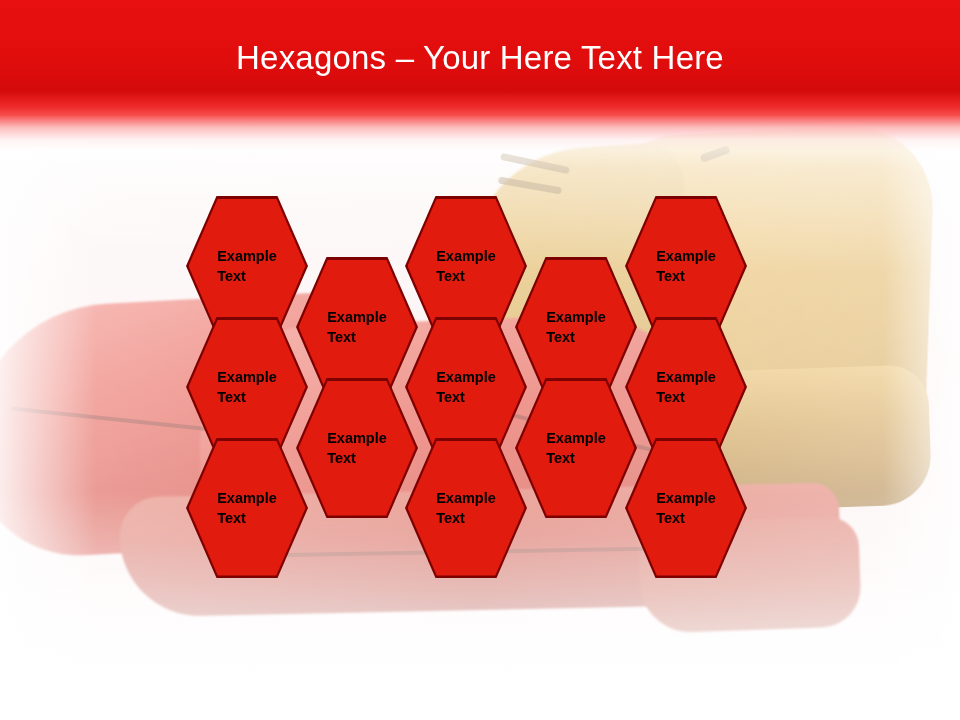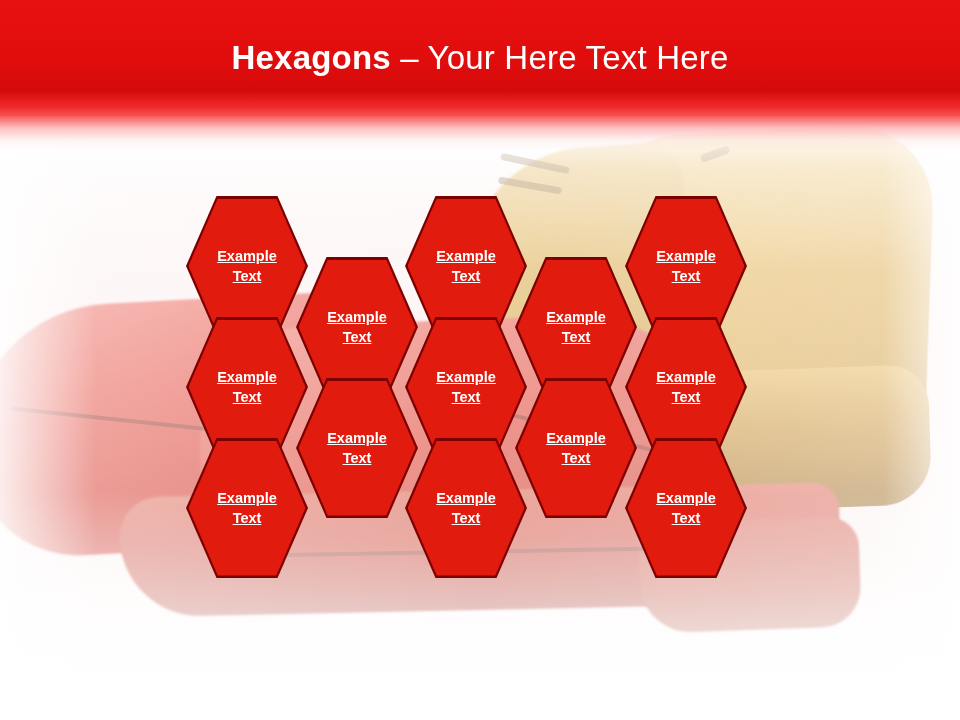--- a/index.html
+++ b/index.html
@@ -167,21 +167,21 @@
     height: 116px;
     display: flex;
     align-items: center;
     justify-content: center;
     color: #ffffff;
     font-size: 33px;
     letter-spacing: 0.2px;
     white-space: pre;
     z-index: 6;
   }
-  .title .bold { font-weight: bold; }
+  .title .bold { font-weight: normal; }
   .title .light { font-weight: normal; }
 
   
   .hex-layer {
     position: absolute;
     left: 0;
     top: 0;
     width: 960px;
     height: 720px;
     z-index: 4;
@@ -197,26 +197,25 @@
     position: absolute;
     left: 2.5px;
     top: 2.5px;
     width: 117px;
     height: 135px;
     clip-path: polygon(25% 0%, 75% 0%, 100% 50%, 75% 100%, 25% 100%, 0% 50%);
     background: #e21b0f;
     display: flex;
     align-items: center;
     justify-content: center;
-    text-align: center;
-    color: #ffffff;
+    text-align: left;
+    color: #000000;
     font-size: 14.5px;
     font-weight: bold;
     line-height: 1.4;
-    text-decoration: underline;
   }
   .hex-label { display: block; white-space: pre-line; }
 </style>
 </head>
 <body>
 
 <div class="slide">
 
   <div class="photo-layer">
     <div class="bg-wash"></div>

